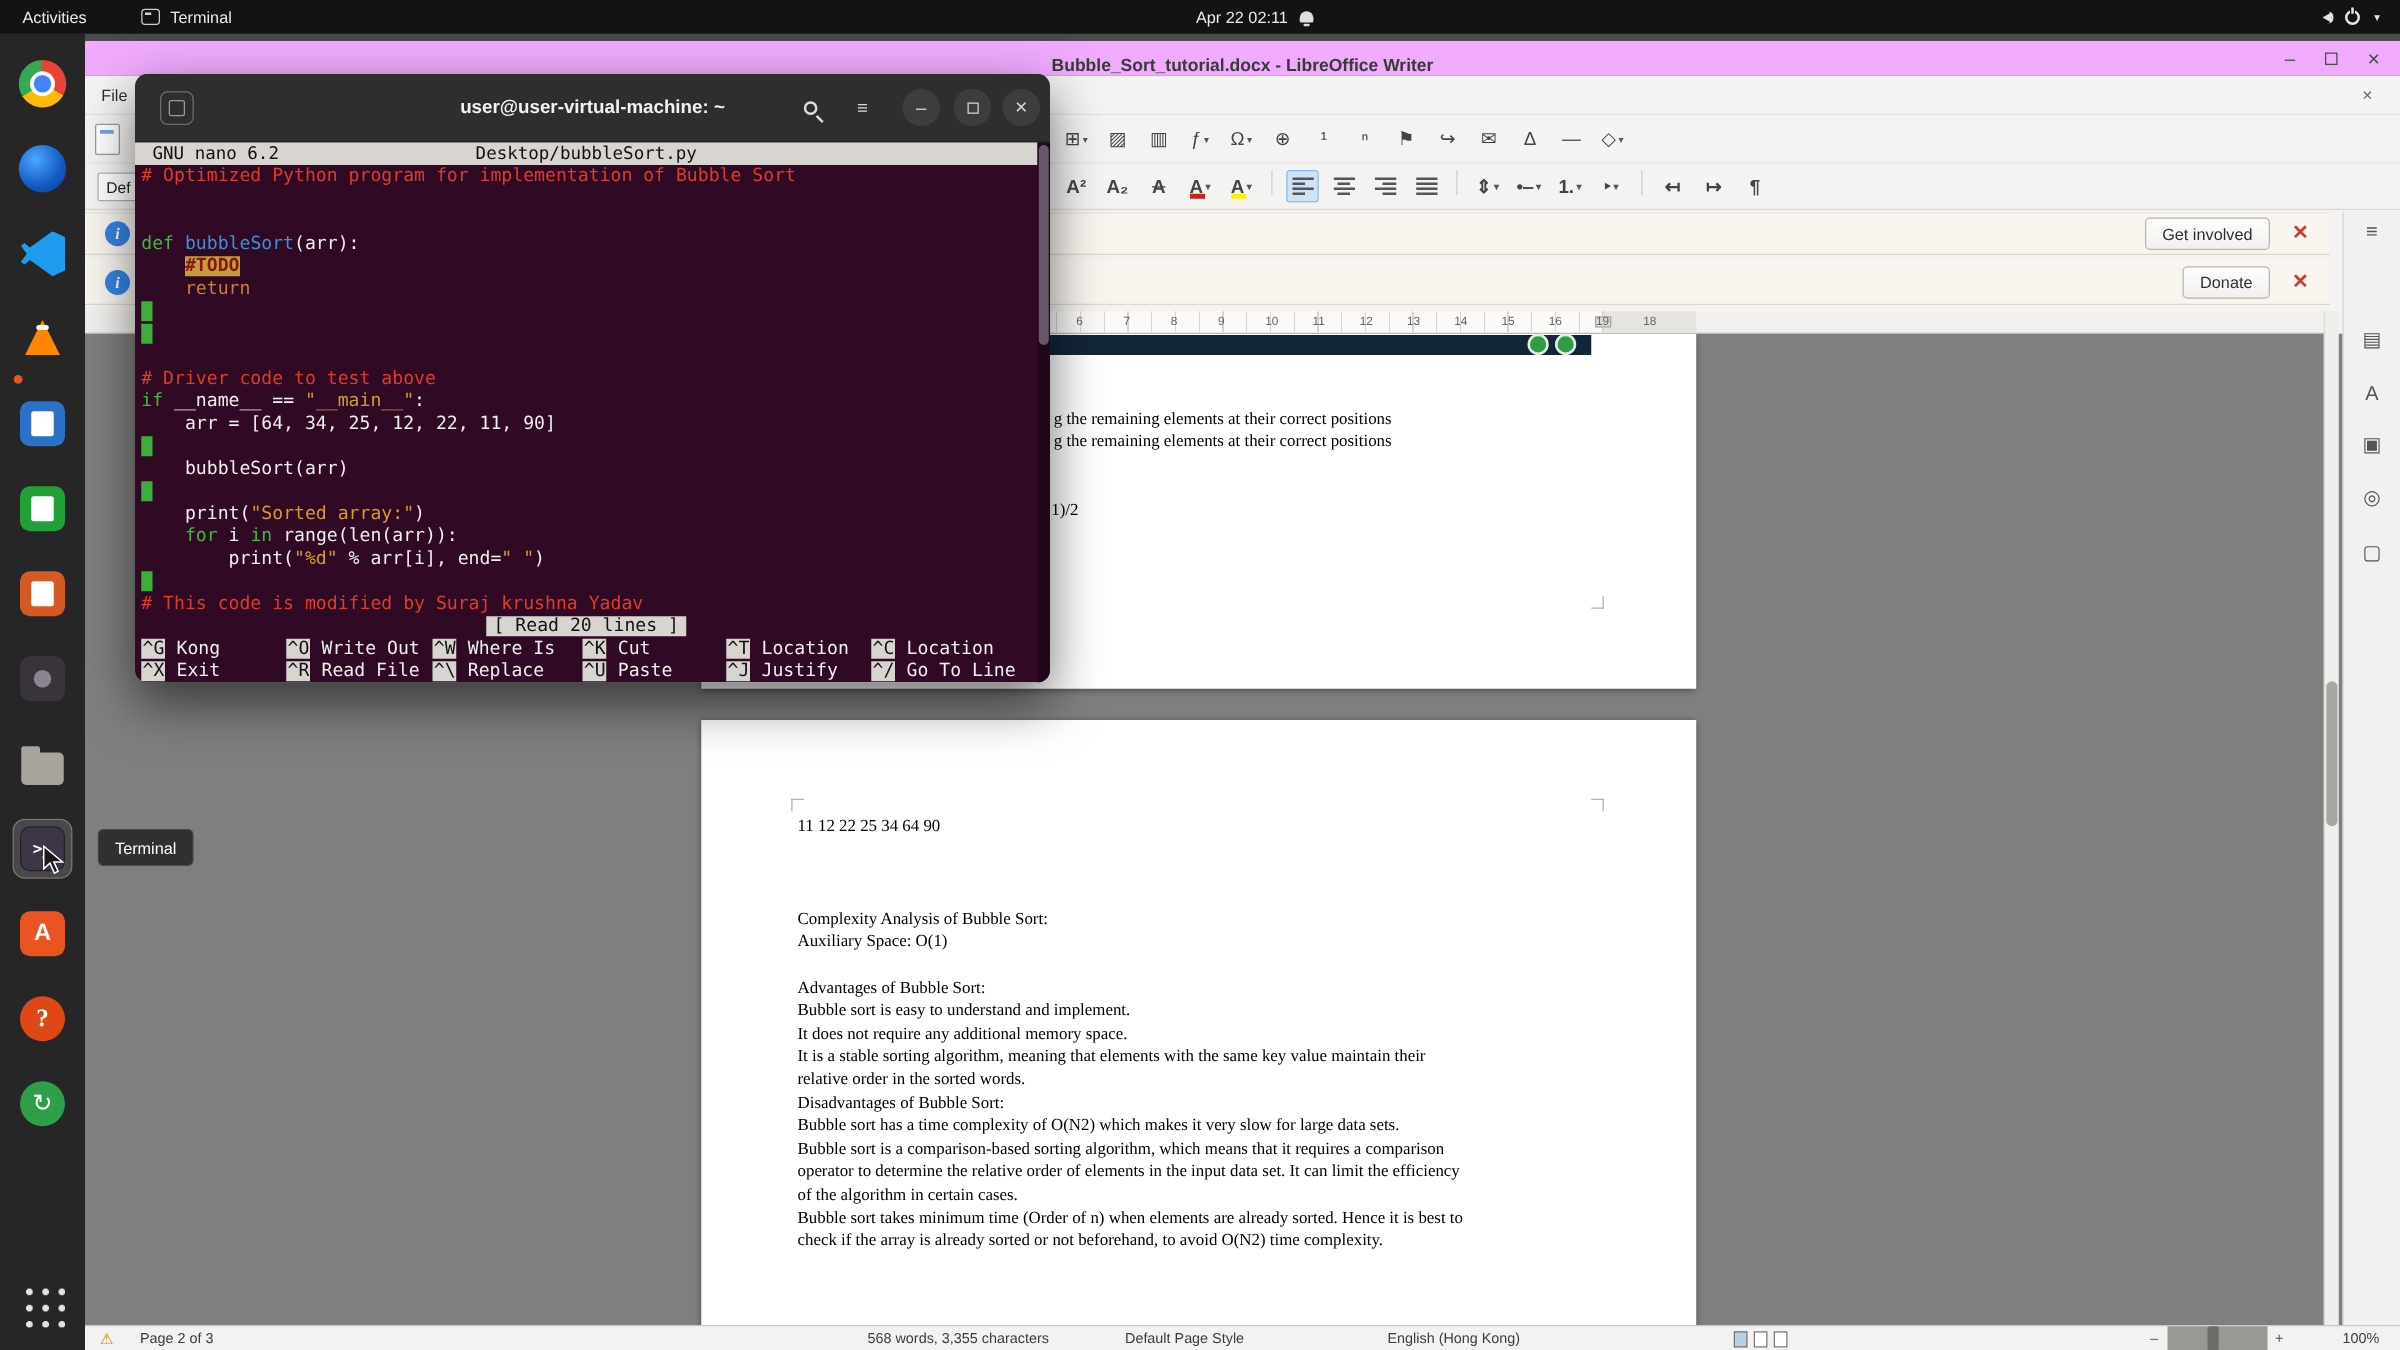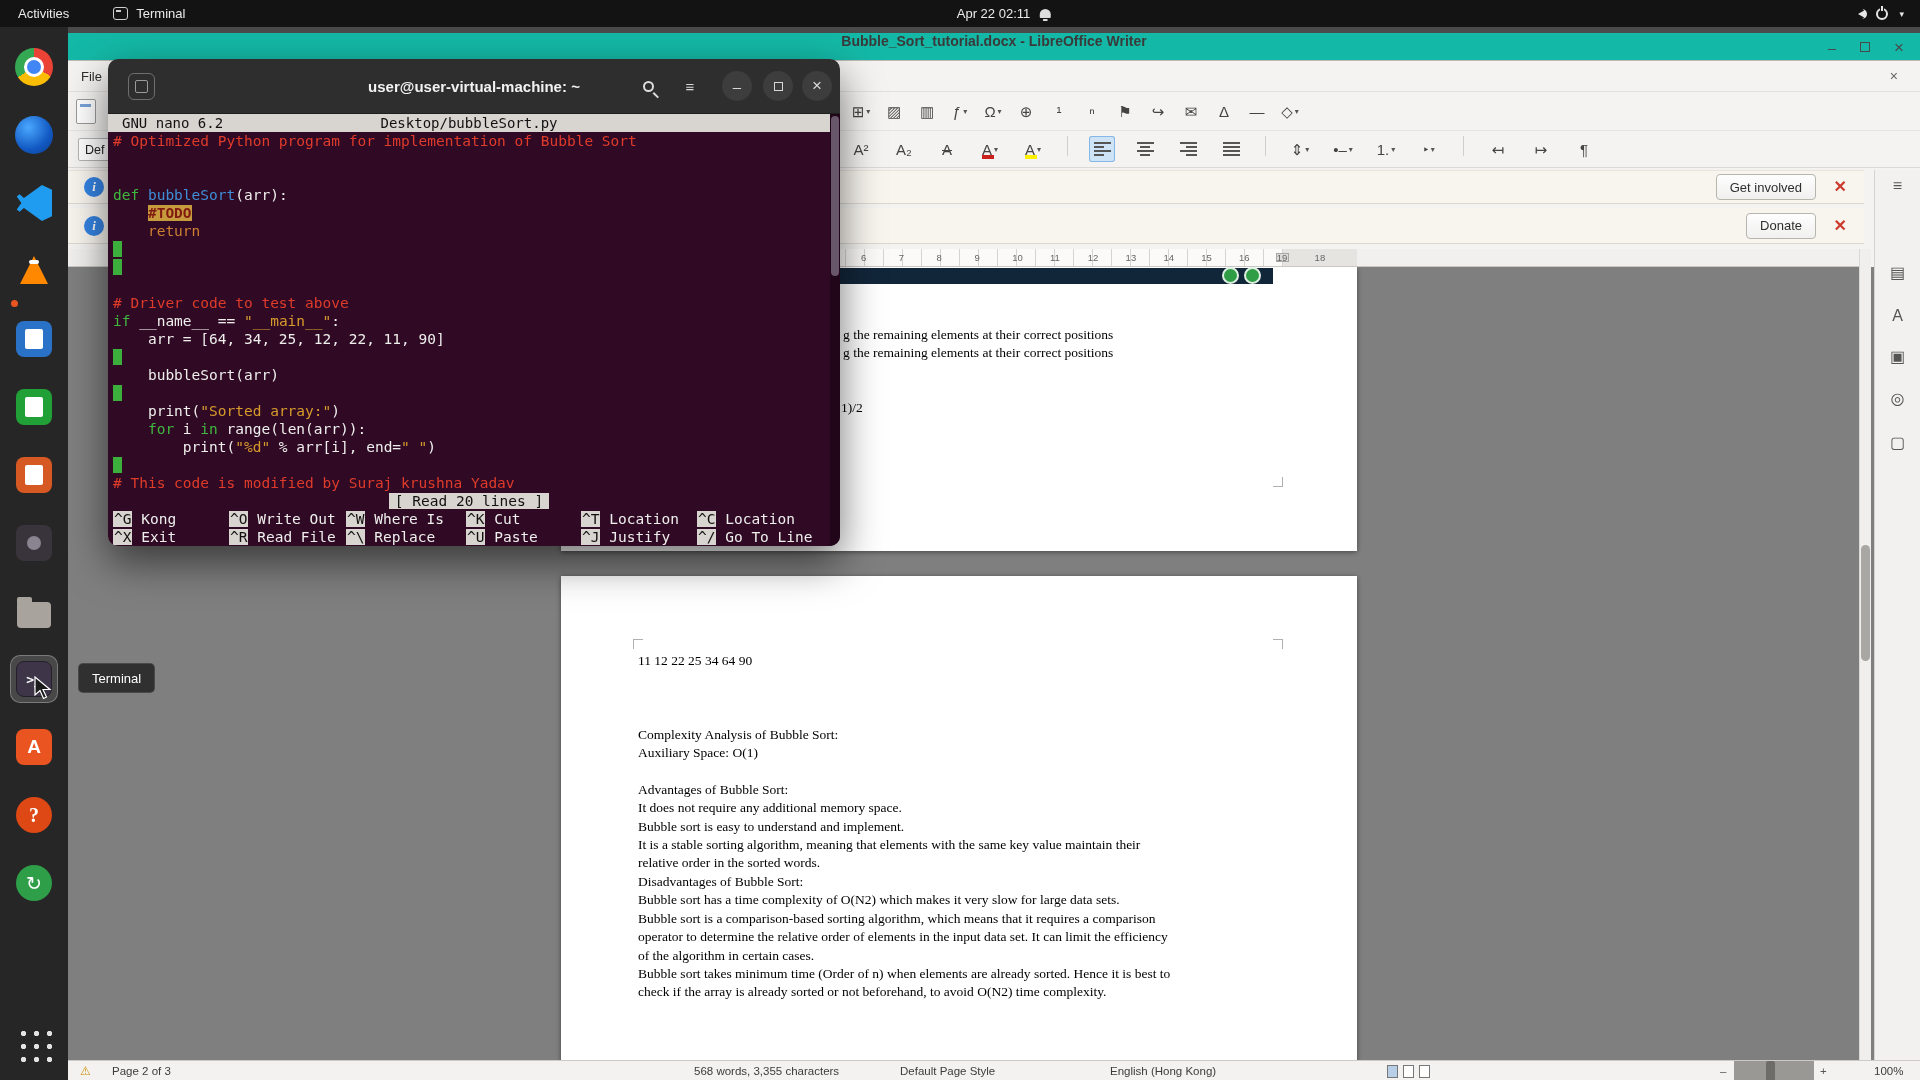--- a/index.html
+++ b/index.html
@@ -55,38 +55,38 @@
   .di-app-grid{margin-top:auto;}
   .di-app-grid .g{width:36px;height:36px;background-image:radial-gradient(#e3e3e3 2.4px,transparent 3px);background-size:13px 13px;background-position:1px 1px;}
   .run-dot{position:absolute;left:4px;top:273px;width:7px;height:7px;border-radius:50%;background:#e95420;}
 
   .dock-tooltip{position:absolute;left:78px;top:663px;height:30px;background:#303030;border:1px solid rgba(255,255,255,.12);
       color:#fff;font-size:13px;display:flex;align-items:center;padding:0 13px;border-radius:5px;z-index:60;}
 
   
   .writer{position:absolute;left:68px;top:33px;width:1852px;height:1047px;background:#7f7f7f;z-index:10;}
   .w-chrome-bg{position:absolute;left:0;top:0;right:0;height:234px;background:#f4f3f2;}
-  .w-titlebar{position:absolute;left:0;top:0;right:0;height:28px;background:#14b8a6;border-bottom:1px solid #bdb9b4;
-      display:flex;align-items:flex-start;justify-content:center;font-size:14px;font-weight:700;color:#3a3a3a;}
+  .w-titlebar{position:absolute;left:0;top:0;right:0;height:28px;background:#f0abfc;border-bottom:1px solid #bdb9b4;
+      display:flex;align-items:flex-end;justify-content:center;font-size:14px;font-weight:700;color:#3a3a3a;}
   .w-btns{position:absolute;right:16px;top:0;height:28px;display:flex;align-items:center;gap:24px;color:#4a4a4a;}
   .w-btn-min{font-size:15px;}
   .w-btn-max{width:10px;height:10px;border:1.5px solid #4a4a4a;}
   .w-btn-close{font-size:17px;line-height:1;}
   .w-menubar{position:absolute;left:0;top:28px;right:0;height:31px;background:#f4f3f2;border-bottom:1px solid #e3e1df;
       display:flex;align-items:center;font-size:13px;color:#2e2e2e;}
   .w-menu-file{margin-left:13px;}
   .w-doc-close{position:absolute;right:22px;color:#666;font-size:14px;}
   .w-toolbar1{position:absolute;left:0;top:59px;right:0;height:39px;background:#f4f3f2;border-bottom:1px solid #e6e4e2;}
   .w-new-icon{position:absolute;left:8px;top:7px;width:20px;height:25px;background:#fff;border:1px solid #9a9a9a;border-radius:2px;}
   .w-new-icon::after{content:"";position:absolute;left:3px;top:4px;width:11px;height:3px;background:#7aa2d8;}
   .w-tb1-icons{position:absolute;left:780px;top:6px;display:flex;align-items:center;gap:7px;}
   .w-toolbar2{position:absolute;left:0;top:98px;right:0;height:37px;background:#f4f3f2;border-bottom:1px solid #dbd9d6;}
   .w-style-box{position:absolute;left:10px;top:7px;width:46px;height:23px;background:#fff;border:1px solid #b3b3b3;
       border-radius:2px;font-size:12.5px;color:#222;display:flex;align-items:center;padding-left:6px;overflow:hidden;}
-  .w-tb2-icons{position:absolute;left:780px;top:5px;display:flex;align-items:flex-start;gap:17px;}
+  .w-tb2-icons{position:absolute;left:780px;top:5px;display:flex;align-items:flex-start;gap:7px;font-weight:bold;}
   .tbi{min-width:26px;height:26px;display:flex;align-items:center;justify-content:center;color:#444;
       font-size:15px;border-radius:3px;position:relative;}
   .tbi .tbg{line-height:1;}
   .tbi .dd{font-size:8px;color:#555;margin-left:2px;}
   .tbi.active{background:#cfe3f7;box-shadow:inset 0 0 0 1px #85b7e8;}
   .tb-sep{width:1px;height:20px;background:#d0cecb;margin:0 4px;}
   .icon-font-color::after{content:"";position:absolute;left:5px;right:9px;bottom:3px;height:4px;background:#c9211e;}
   .icon-highlight-color::after{content:"";position:absolute;left:5px;right:9px;bottom:3px;height:4px;background:#ffef00;}
   .icon-clear-formatting .tbg{text-decoration:line-through;}
   .alg{display:flex;flex-direction:column;justify-content:center;gap:2px;width:17px;height:24px;}
@@ -414,22 +414,22 @@
         <span class="p2-corner-r"></span>
         <div class="p2-text">
             <div class="dl">11 12 22 25 34 64 90</div>
             <div class="dl">&nbsp;</div>
             <div class="dl">&nbsp;</div>
             <div class="dl">&nbsp;</div>
             <div class="dl">Complexity Analysis of Bubble Sort:</div>
             <div class="dl">Auxiliary Space: O(1)</div>
             <div class="dl">&nbsp;</div>
             <div class="dl">Advantages of Bubble Sort:</div>
+            <div class="dl">Bubble sort is easy to understand and implement.</div>
             <div class="dl">It does not require any additional memory space.</div>
-            <div class="dl">Bubble sort is easy to understand and implement.</div>
             <div class="dl">It is a stable sorting algorithm, meaning that elements with the same key value maintain their</div>
             <div class="dl">relative order in the sorted words.</div>
             <div class="dl">Disadvantages of Bubble Sort:</div>
             <div class="dl">Bubble sort has a time complexity of O(N2) which makes it very slow for large data sets.</div>
             <div class="dl">Bubble sort is a comparison-based sorting algorithm, which means that it requires a comparison</div>
             <div class="dl">operator to determine the relative order of elements in the input data set. It can limit the efficiency</div>
             <div class="dl">of the algorithm in certain cases.</div>
             <div class="dl">Bubble sort takes minimum time (Order of n) when elements are already sorted. Hence it is best to</div>
             <div class="dl">check if the array is already sorted or not beforehand, to avoid O(N2) time complexity.</div>
           </div>

